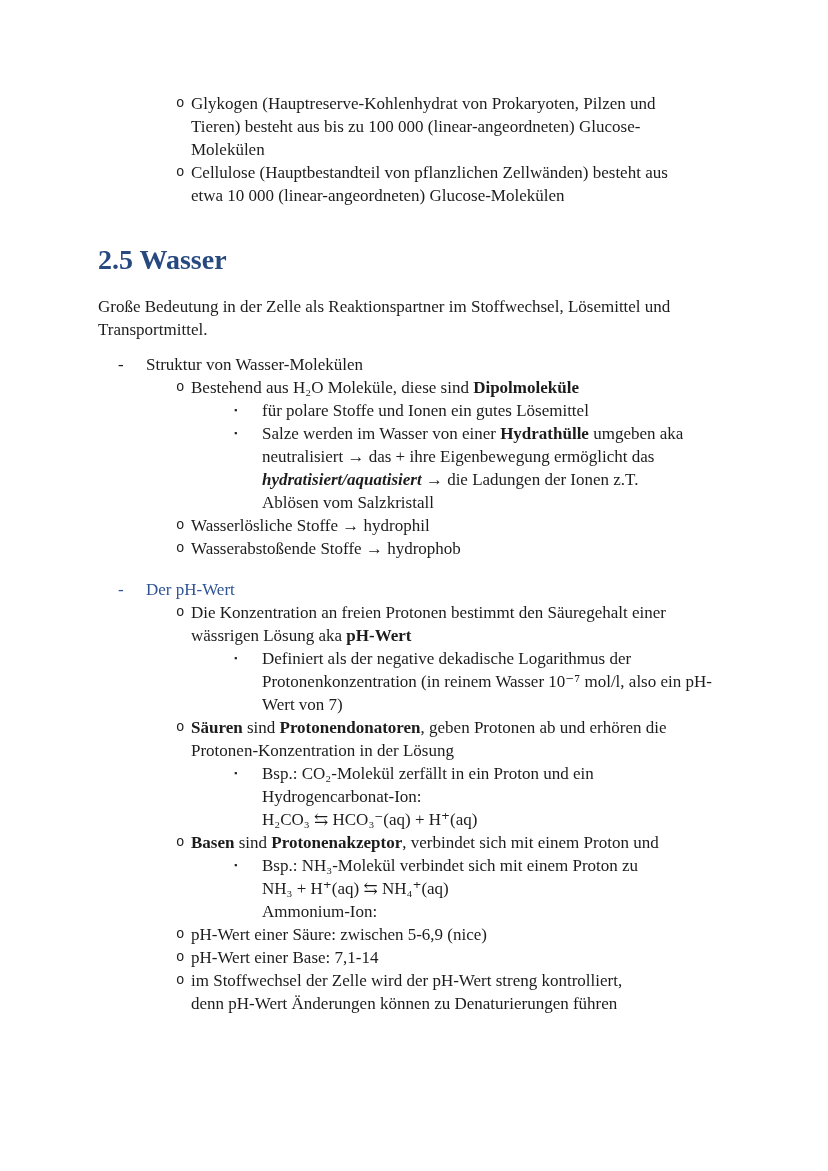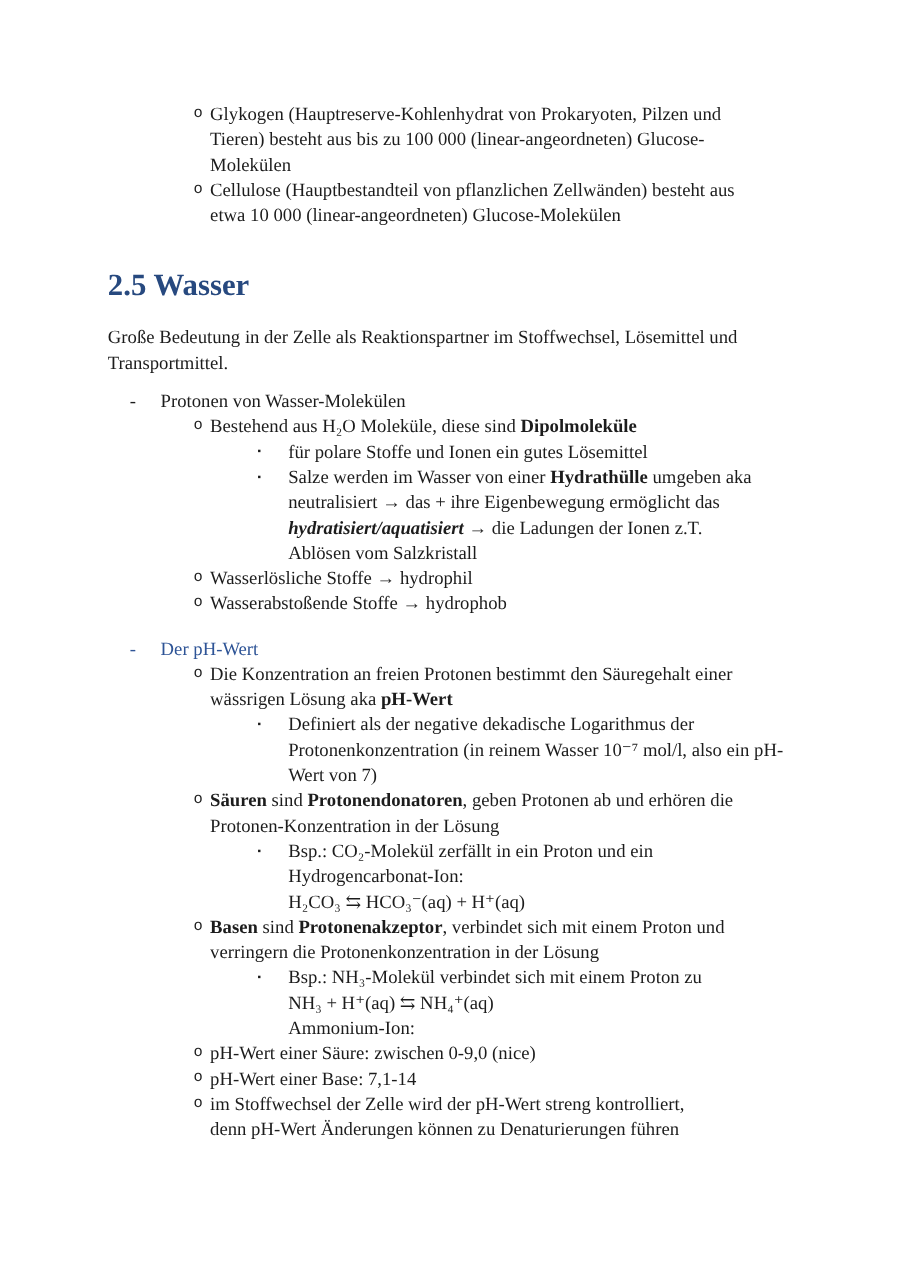--- a/index.html
+++ b/index.html
@@ -87,21 +87,21 @@
           <span class="txt lvl0"><span class="">Große Bedeutung in der Zelle als Reaktionspartner im Stoffwechsel, Lösemittel und</span></span>
         </div>
         <div class="line">
           <span class="txt lvl0"><span class="">Transportmittel.</span></span>
         </div>
       </div>
 
     <div class="block para-before">
         <div class="line">
           <span class="bullet b-dash">-</span>
-          <span class="txt lvl1"><span class="">Protonen von Wasser-Molekülen</span></span>
+          <span class="txt lvl1"><span class="">Struktur von Wasser-Molekülen</span></span>
         </div>
         <div class="line">
           <span class="bullet b-o">o</span>
           <span class="txt lvl2"><span class="">Bestehend aus H₂O Moleküle, diese sind </span><span class="run-b ">Dipolmoleküle</span></span>
         </div>
         <div class="line">
           <span class="bullet b-sq">▪</span>
           <span class="txt lvl3"><span class="">für polare Stoffe und Ionen ein gutes Lösemittel</span></span>
         </div>
         <div class="line">
@@ -164,35 +164,32 @@
           <span class="txt lvl3"><span class="">Hydrogencarbonat-Ion:</span></span>
         </div>
         <div class="line">
           <span class="txt lvl3"><span class="">H₂CO₃ ⇆ HCO₃⁻(aq) + H⁺(aq)</span></span>
         </div>
         <div class="line">
           <span class="bullet b-o">o</span>
           <span class="txt lvl2"><span class="run-b ">Basen</span><span class=""> sind </span><span class="run-b ">Protonenakzeptor</span><span class="">, verbindet sich mit einem Proton und</span></span>
         </div>
         <div class="line">
-          <span class="txt lvl2"><span class="">verringern die Protonenkonzentration in der Lösung</span></span>
-        </div>
-        <div class="line">
           <span class="bullet b-sq">▪</span>
           <span class="txt lvl3"><span class="">Bsp.: NH₃-Molekül verbindet sich mit einem Proton zu</span></span>
         </div>
         <div class="line">
           <span class="txt lvl3"><span class="">NH₃ + H⁺(aq) ⇆ NH₄⁺(aq)</span></span>
         </div>
         <div class="line">
           <span class="txt lvl3"><span class="">Ammonium-Ion:</span></span>
         </div>
         <div class="line">
           <span class="bullet b-o">o</span>
-          <span class="txt lvl2"><span class="">pH-Wert einer Säure: zwischen 0-9,0 (nice)</span></span>
+          <span class="txt lvl2"><span class="">pH-Wert einer Säure: zwischen 5-6,9 (nice)</span></span>
         </div>
         <div class="line">
           <span class="bullet b-o">o</span>
           <span class="txt lvl2"><span class="">pH-Wert einer Base: 7,1-14</span></span>
         </div>
         <div class="line">
           <span class="bullet b-o">o</span>
           <span class="txt lvl2"><span class="">im Stoffwechsel der Zelle wird der pH-Wert streng kontrolliert,</span></span>
         </div>
         <div class="line">

